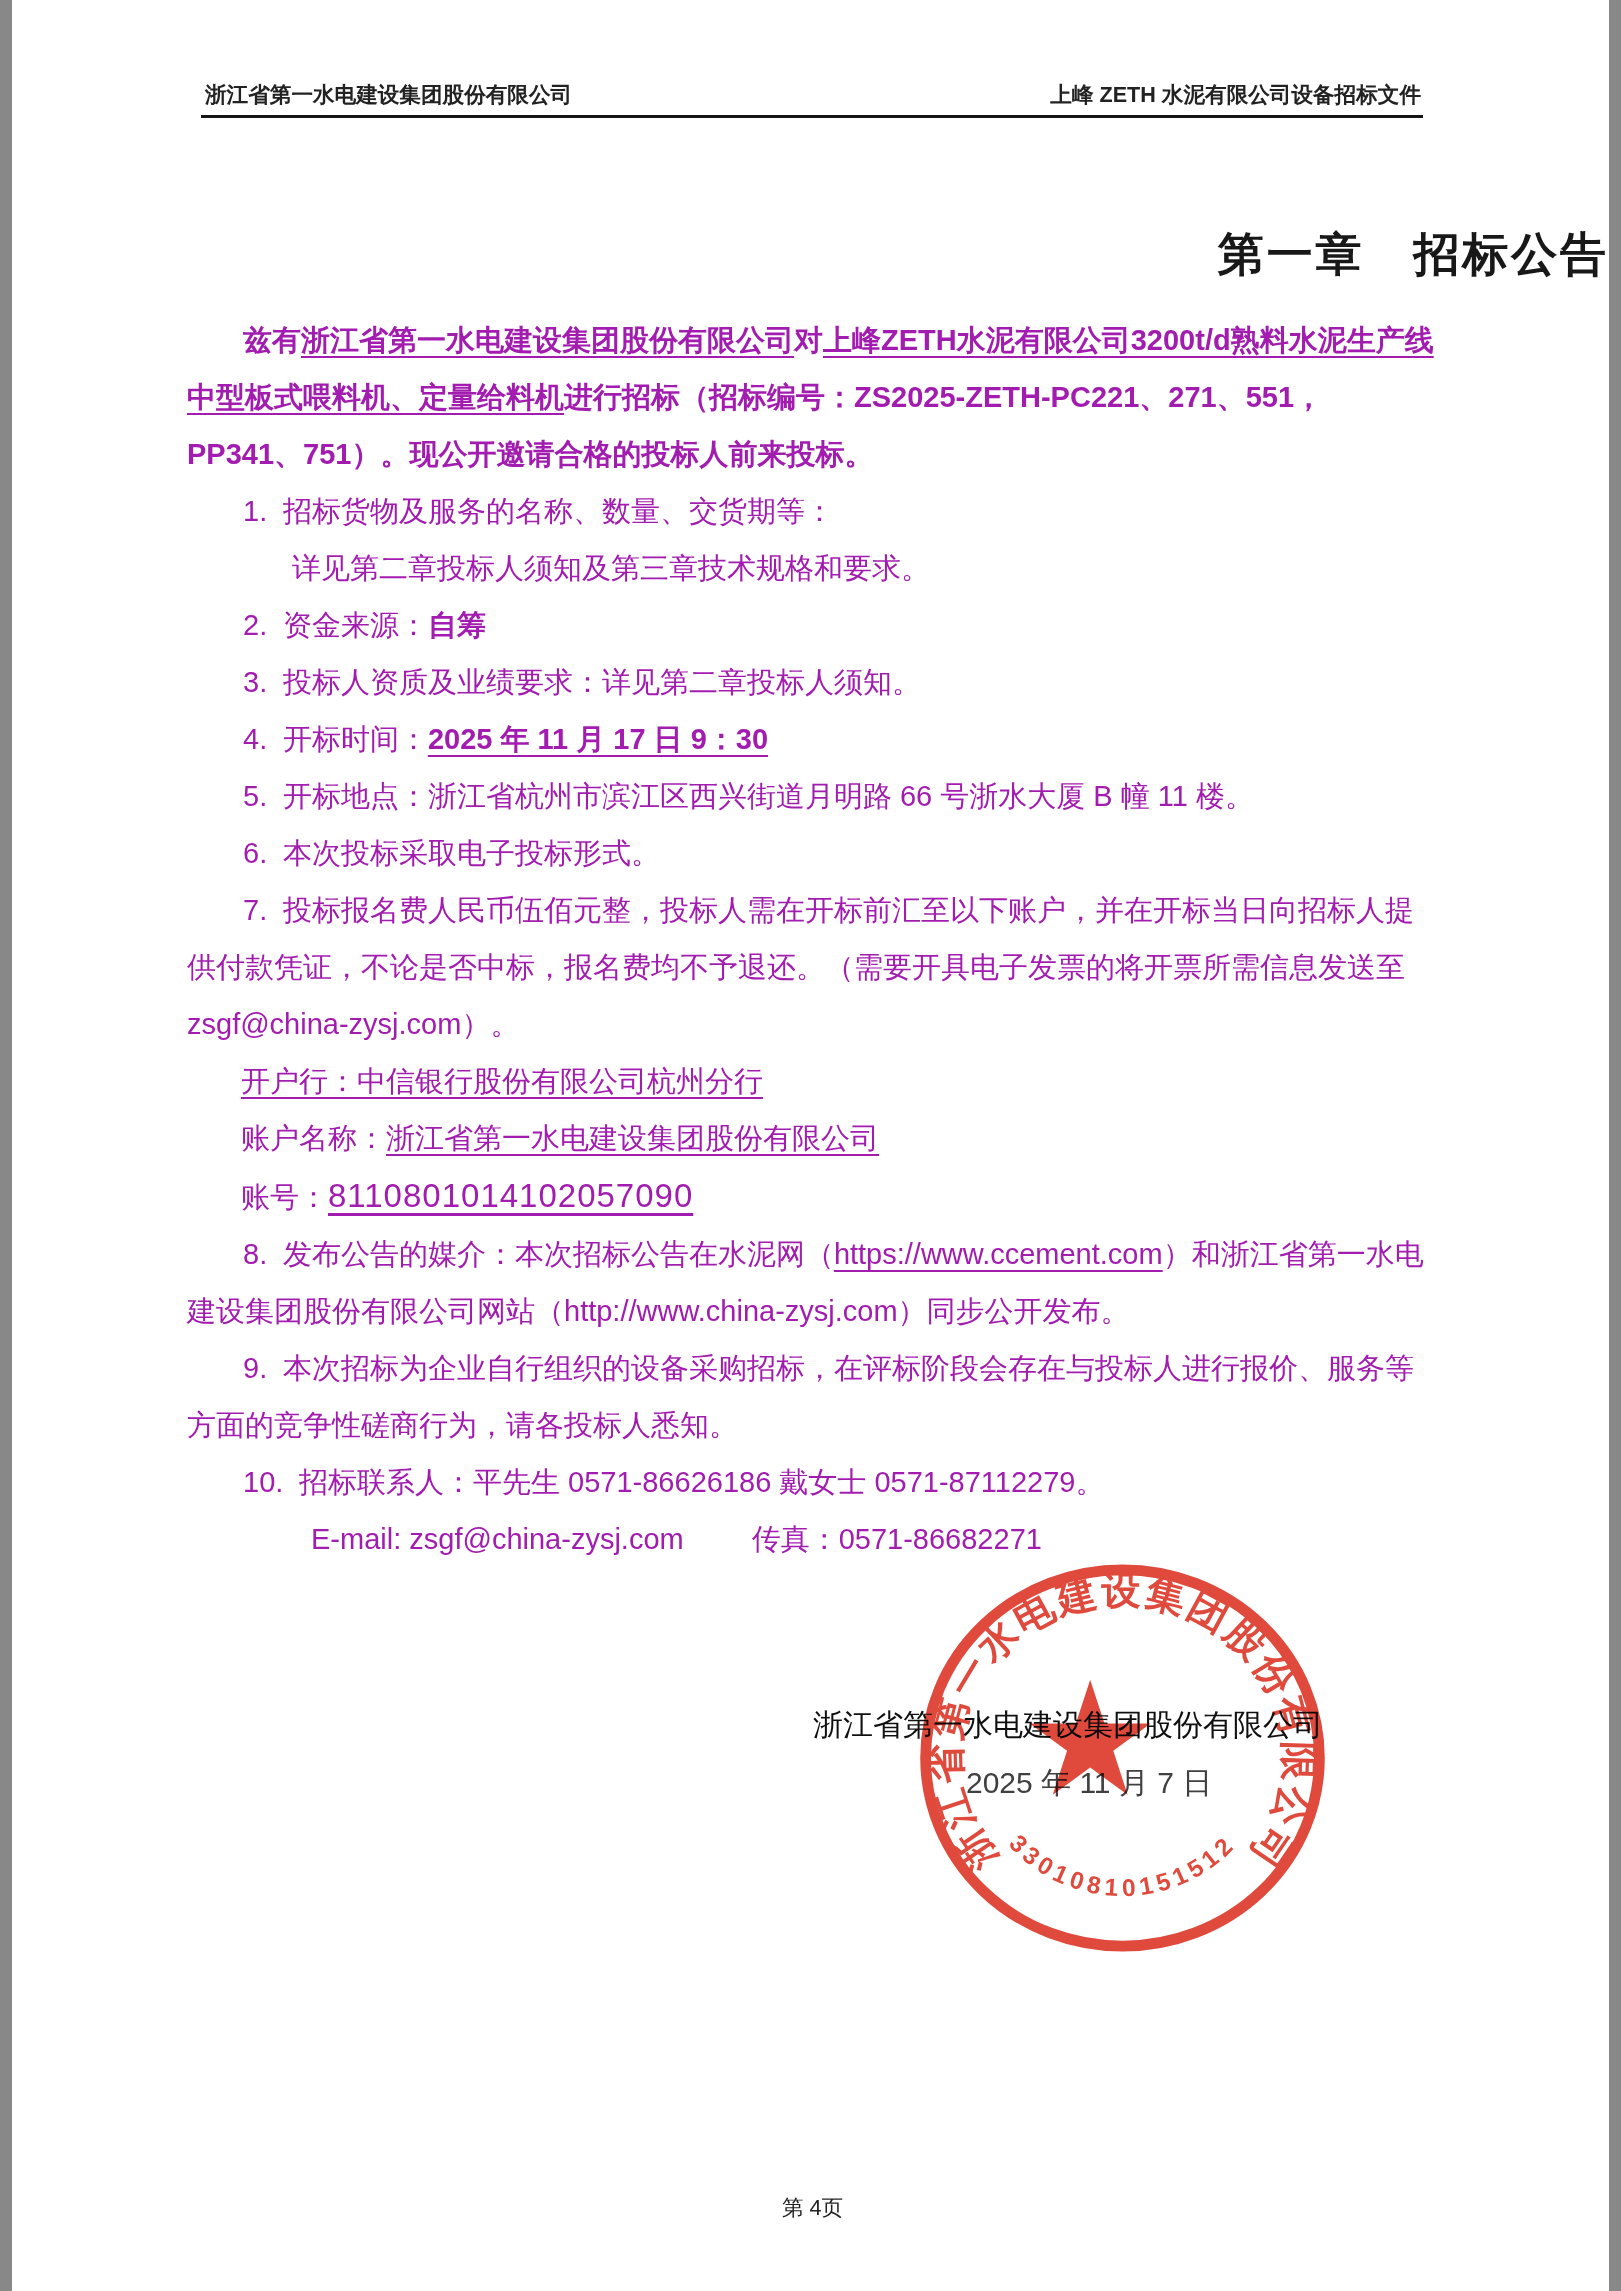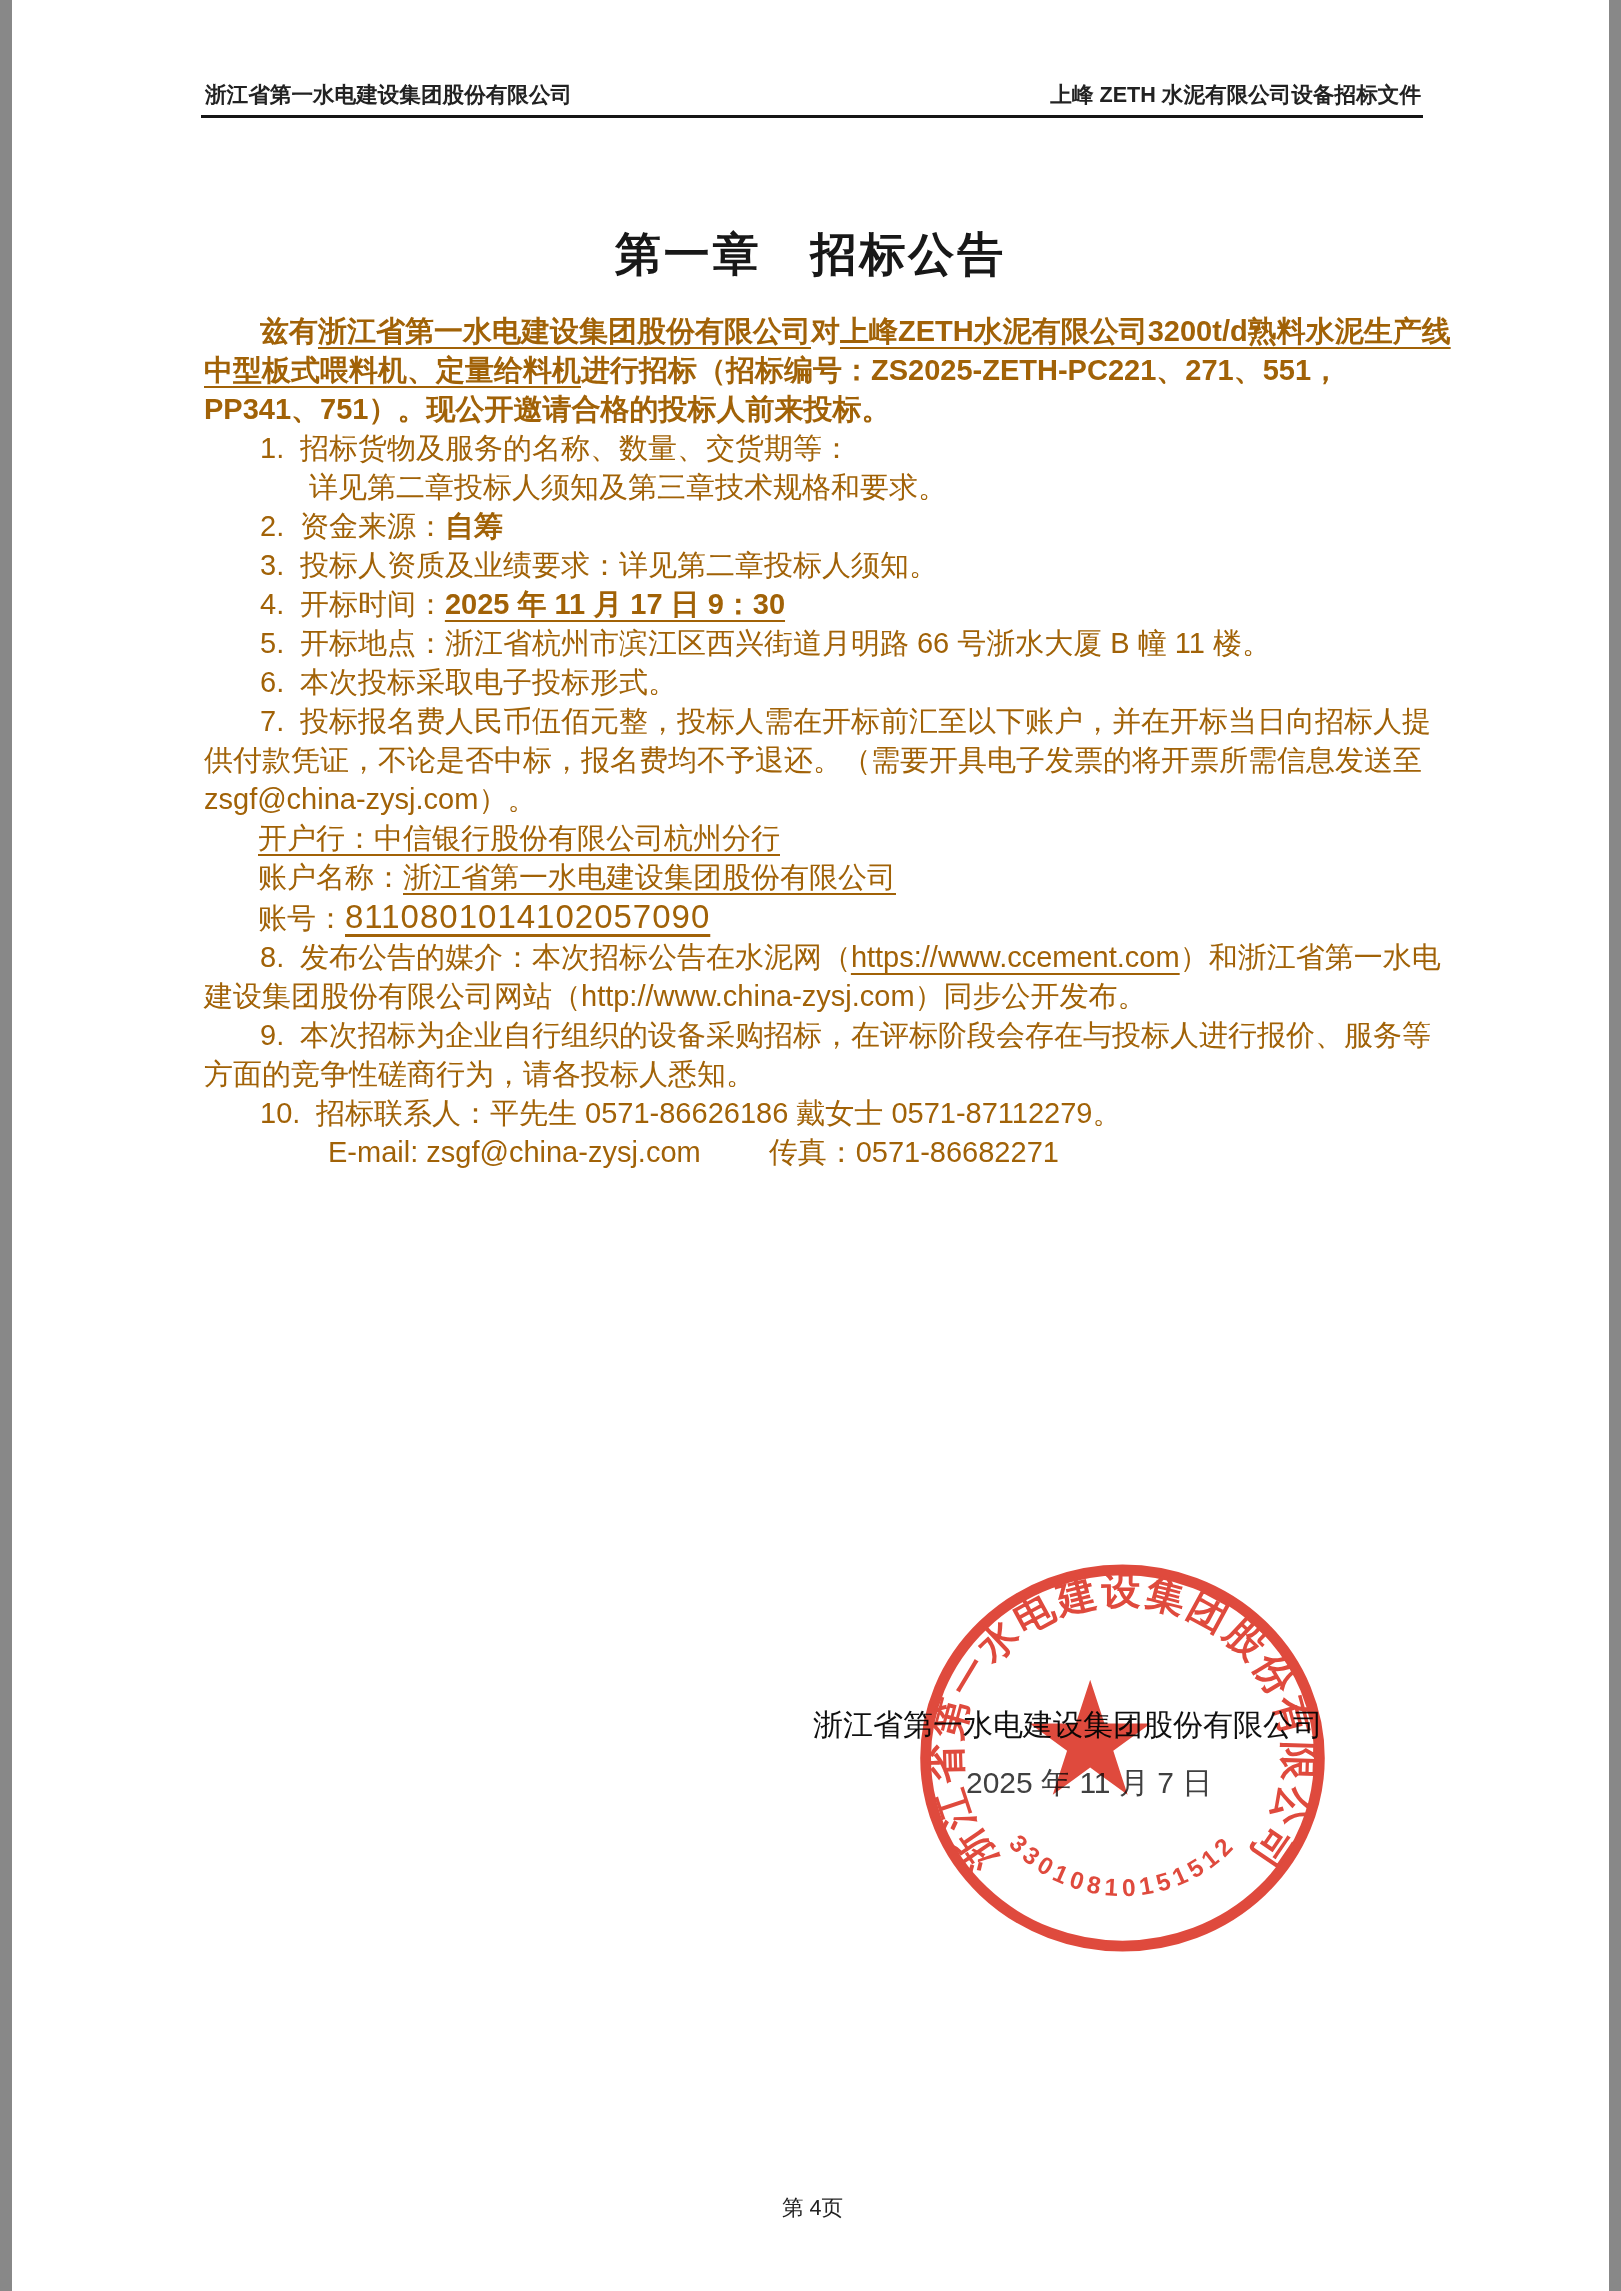--- a/index.html
+++ b/index.html
@@ -5,23 +5,23 @@
   html,body{margin:0;padding:0;background:#888;}
   .page{
     position:relative;width:1597px;height:2292px;background:#ffffff;
     margin:0 auto;overflow:hidden;
     font-family:"Liberation Sans",sans-serif;color:#1a1a1a;
   }
   
   .header{position:absolute;left:193px;right:188px;top:80px;display:flex;justify-content:space-between;font-size:21.6px;font-weight:600;color:#222;}
   .rule{position:absolute;left:189px;right:186px;top:115px;height:2.9px;background:#161616;}
   
-  .title{position:absolute;left:0;right:0;top:224px;text-align:center;font-size:46px;font-weight:700;font-family:"Liberation Serif",serif;letter-spacing:2.9px;color:#181818;}
+  .title{position:absolute;left:0;right:0;top:224px;text-align:right;font-size:46px;font-weight:700;font-family:"Liberation Serif",serif;letter-spacing:2.9px;color:#181818;}
   
-  .bodyflow{position:absolute;left:192px;top:312px;width:1247px;font-size:29px;line-height:39px;color:#a16207;}
+  .bodyflow{position:absolute;left:175px;top:312px;width:1247px;font-size:29px;line-height:57px;color:#a21caf;}
   .bodyflow p{margin:0;}
   .indent{text-indent:56px;}
   .sub{padding-left:105px;}
   .acct{padding-left:54px;}
   .email{padding-left:124px;}
   .no{margin-right:15.7px;}
   .b{font-weight:700;}
   .u{text-decoration:underline;text-underline-offset:5.9px;}
   .bignum{font-size:33px;letter-spacing:1px;}
   .fax{margin-left:68px;}

